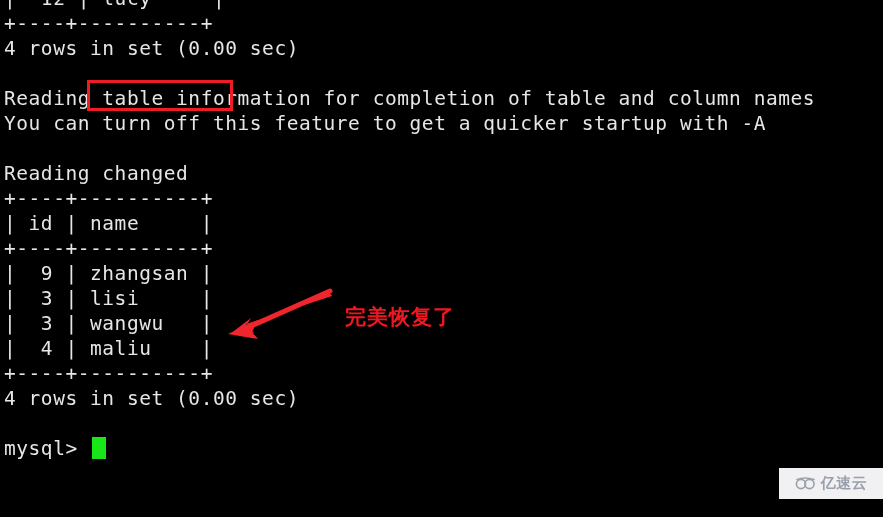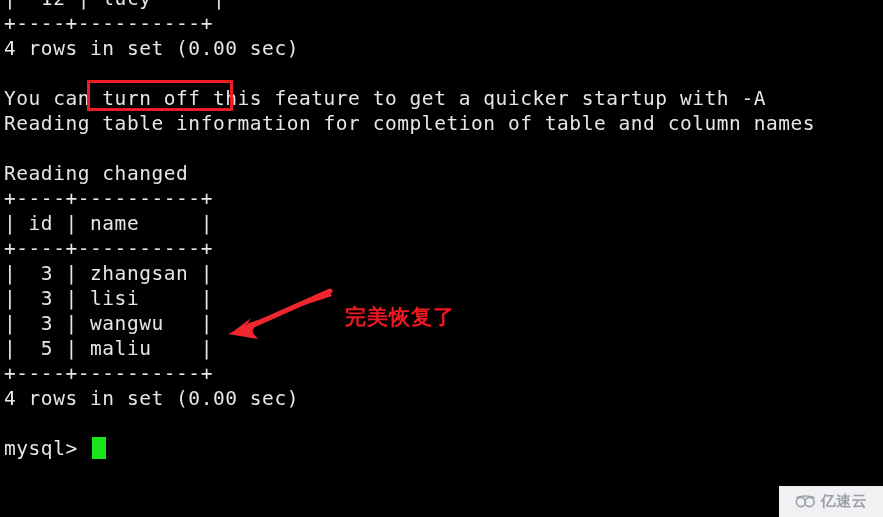--- a/index.html
+++ b/index.html
@@ -70,21 +70,21 @@
     font-size: 21px;
     font-weight: bold;
     color: #f01820;
     letter-spacing: 1px;
     white-space: nowrap;
   }
   
   #watermark {
     position: absolute;
     right: 0;
-    bottom: 0;
+    bottom: 18px;
     width: 104px;
     height: 31px;
     background: #f1f1f3;
     display: flex;
     align-items: center;
     justify-content: center;
     gap: 4px;
   }
   #watermark .wm-text {
     font-family: "DejaVu Sans", "Liberation Sans", sans-serif;
@@ -97,31 +97,31 @@
 </head>
 <body>
 
 <div id="terminal">
 
   <div id="screen">
     <div class="line">|  12 | lucy     |</div>
     <div class="line">+----+----------+</div>
     <div class="line">4 rows in set (0.00 sec)</div>
     <div class="line blank"></div>
+    <div class="line">Reading table information for completion of table and column names</div>
     <div class="line">You can turn off this feature to get a quicker startup with -A</div>
-    <div class="line">Reading table information for completion of table and column names</div>
     <div class="line blank"></div>
     <div class="line">Reading changed</div>
     <div class="line">+----+----------+</div>
     <div class="line">| id | name     |</div>
     <div class="line">+----+----------+</div>
-    <div class="line">|  3 | zhangsan |</div>
+    <div class="line">|  9 | zhangsan |</div>
     <div class="line">|  3 | lisi     |</div>
     <div class="line">|  3 | wangwu   |</div>
-    <div class="line">|  5 | maliu    |</div>
+    <div class="line">|  4 | maliu    |</div>
     <div class="line">+----+----------+</div>
     <div class="line">4 rows in set (0.00 sec)</div>
     <div class="line blank"></div>
     <div class="line"><span>mysql&gt; </span><span class="cursor"></span></div>
   </div>
 
   <div id="cmd-highlight"></div>
 
   <svg id="arrow" viewBox="0 0 122 58" xmlns="http://www.w3.org/2000/svg">
     <polygon points="110,6 27,44 33,34 12,50 36,49 28,40 114,12" fill="#f0262e"></polygon>

